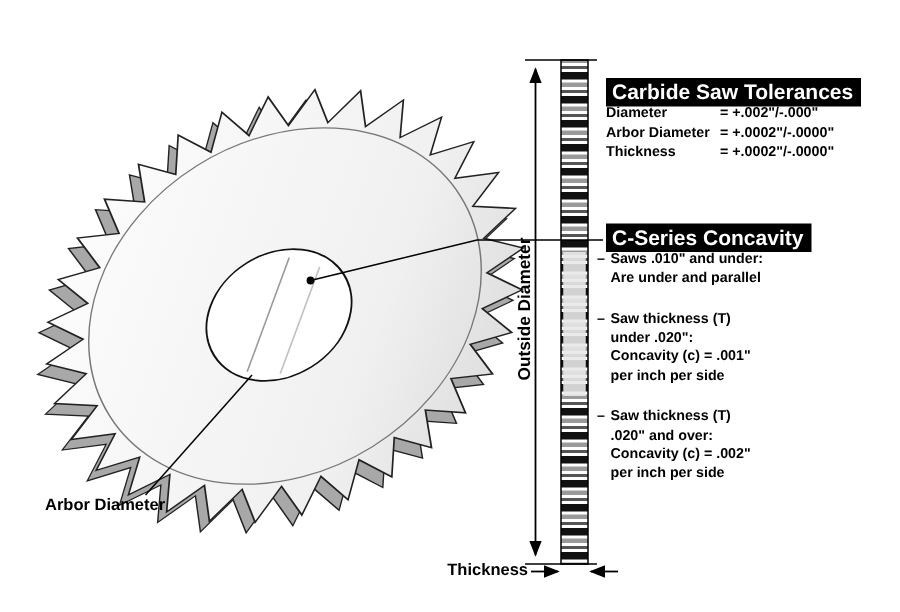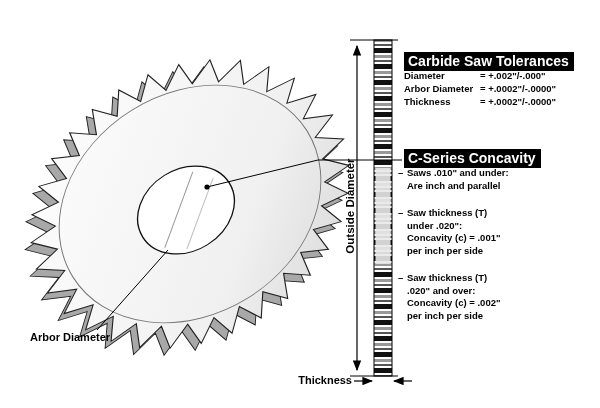--- a/index.html
+++ b/index.html
@@ -105,21 +105,21 @@
       <span class="lbl">Thickness</span>
       <span class="val">= +.0002"/-.0000"</span>
     </div>
   </div>
 
   <div class="hdr conc-hdr">C-Series Concavity</div>
 
   <div class="conc-items">
     <div class="conc-item">
       <div class="line first"><span class="bullet">–</span><span>Saws .010" and under:</span></div>
-      <div class="line">Are inch and parallel</div>
+      <div class="line">Are under and parallel</div>
     </div>
     <div class="conc-item">
       <div class="line first"><span class="bullet">–</span><span>Saw thickness (T)</span></div>
       <div class="line">under .020":</div>
       <div class="line">Concavity (c) = .001"</div>
       <div class="line">per inch per side</div>
     </div>
     <div class="conc-item">
       <div class="line first"><span class="bullet">–</span><span>Saw thickness (T)</span></div>
       <div class="line">.020" and over:</div>

